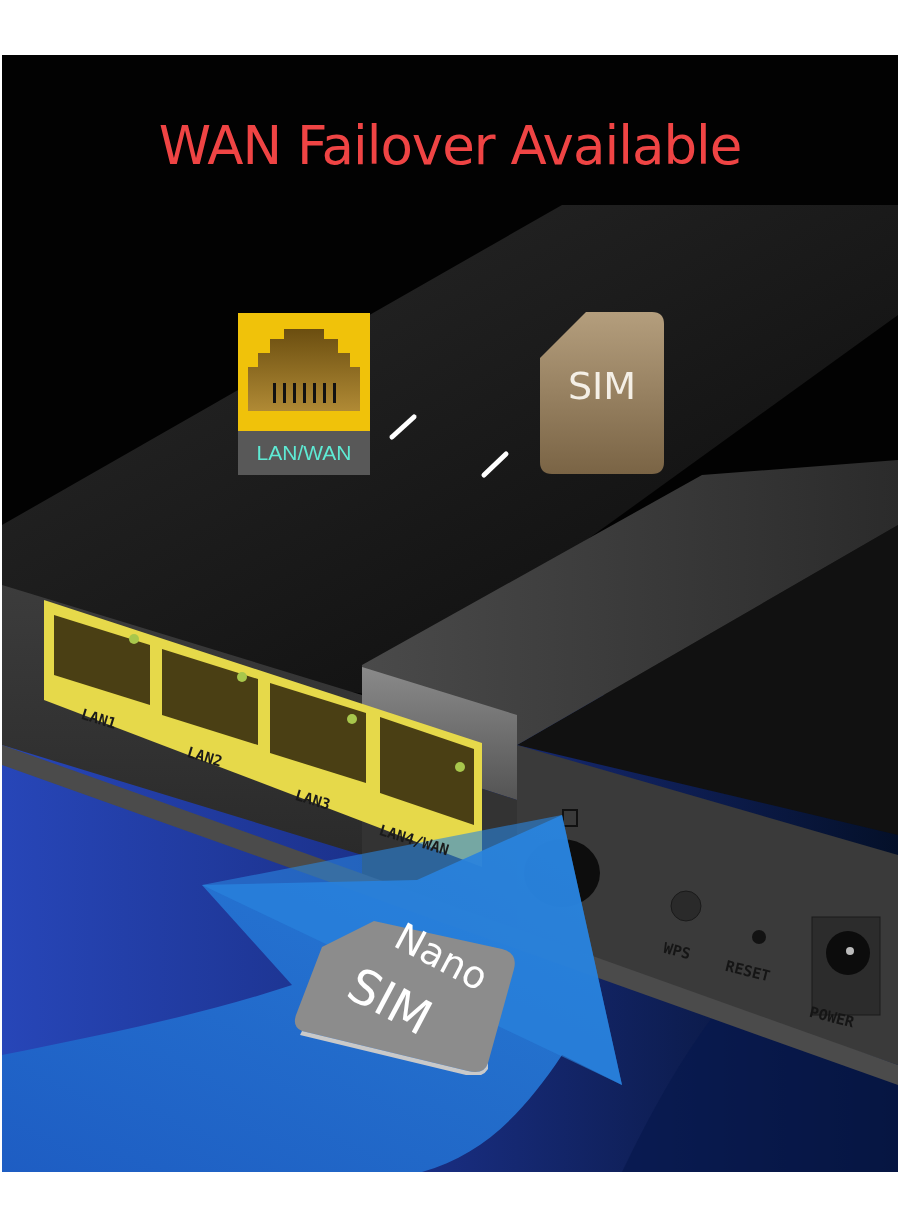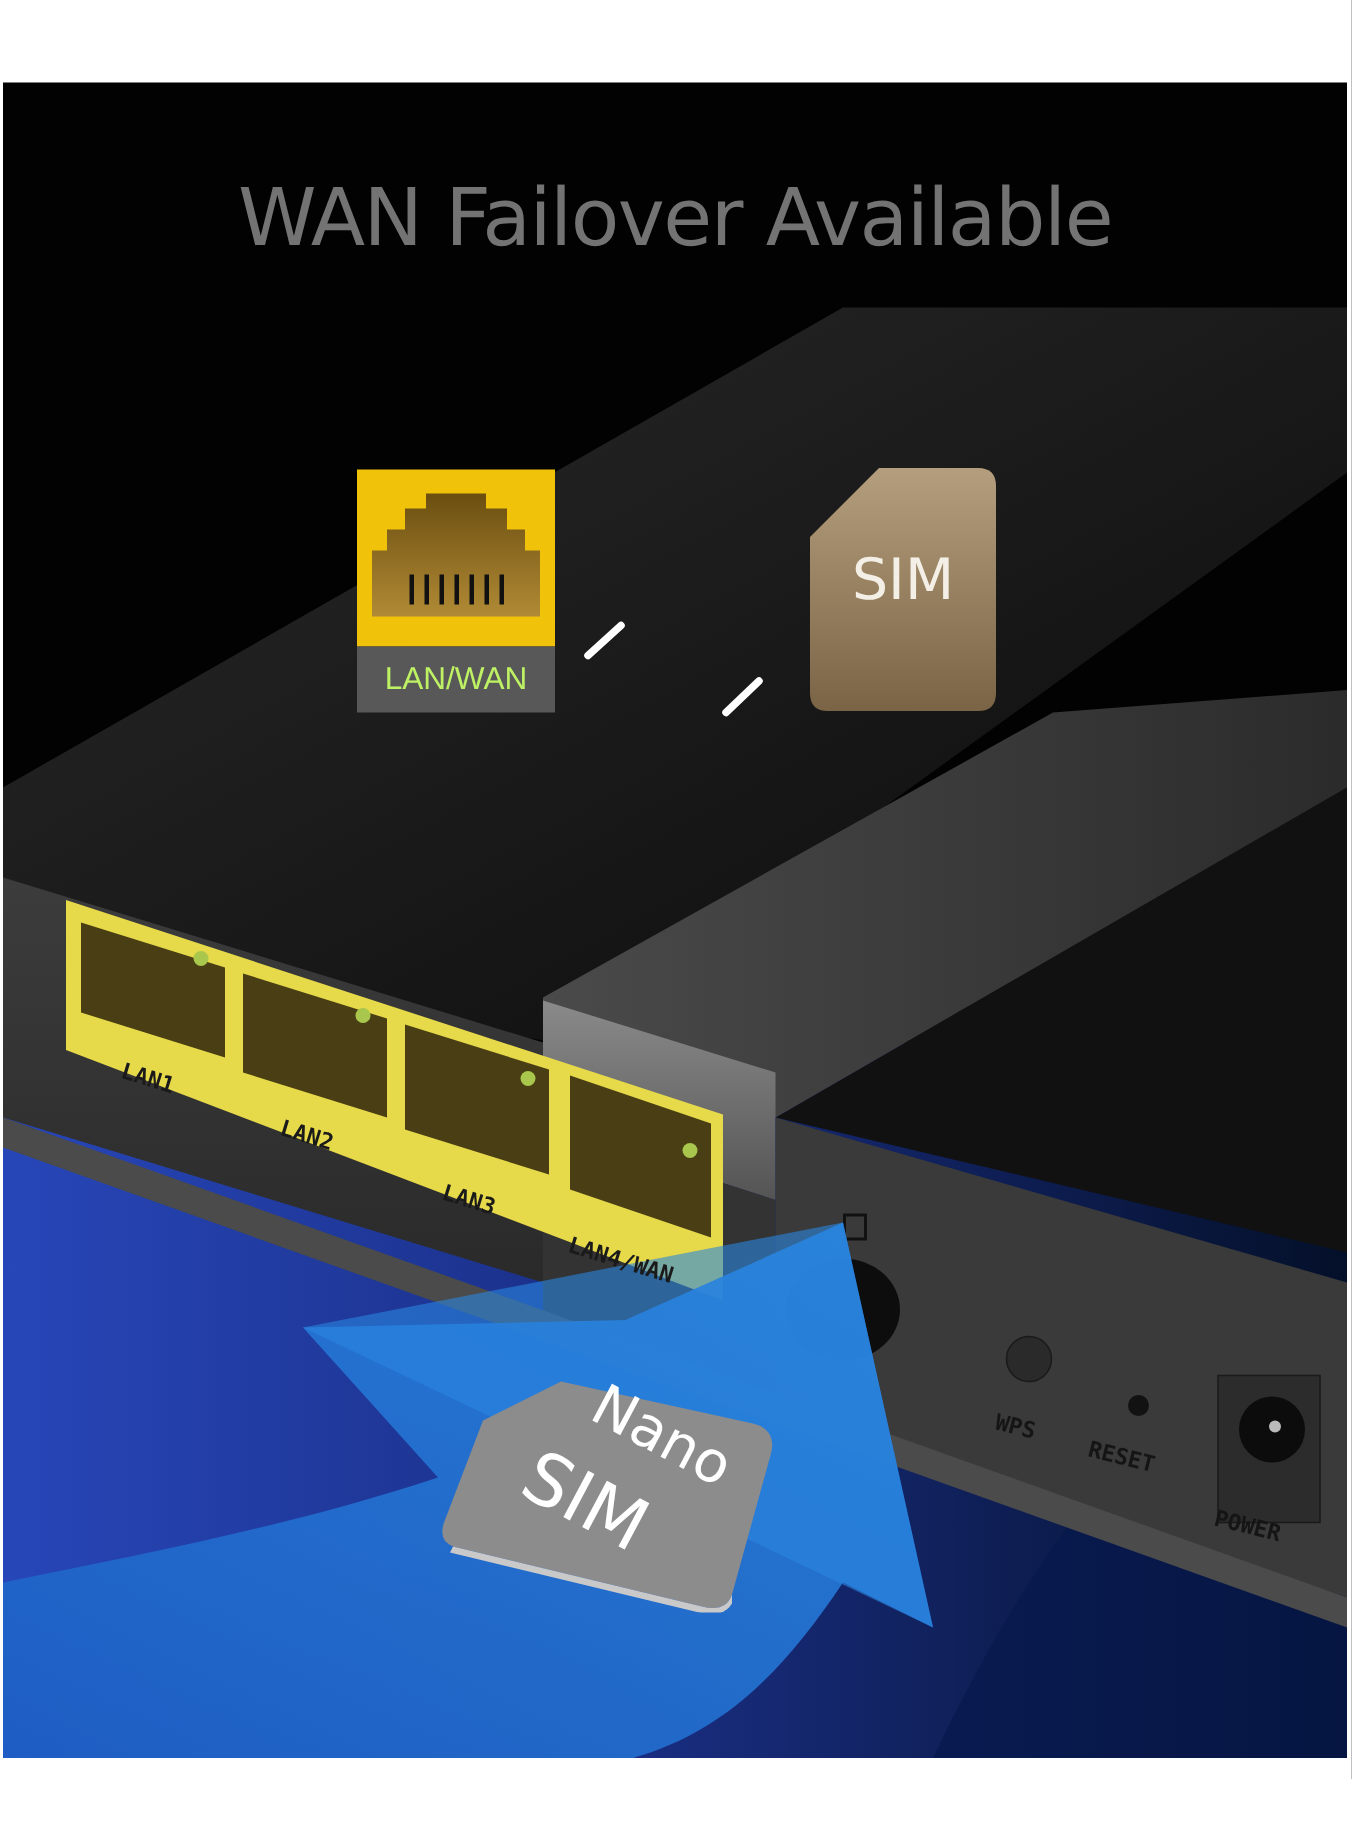--- a/index.html
+++ b/index.html
@@ -1,23 +1,23 @@
 <!DOCTYPE html>
 <html><head>
 <meta charset="utf-8">
 <style>
   html, body { margin: 0; padding: 0; background: #ffffff; }
   body { width: 901px; height: 1229px; position: relative; overflow: hidden; font-family: "Liberation Sans", "DejaVu Sans", sans-serif; }
   .canvas { position: absolute; left: 2px; top: 55px; width: 896px; height: 1117px; overflow: hidden; background: #020202; }
   .scene { position: absolute; left: 0; top: 0; }
-  .headline { position: absolute; left: 0; top: 54px; width: 896px; text-align: center; color: #737373; font-family: "DejaVu Sans", sans-serif; font-size: 53px; line-height: 74px; letter-spacing: -1px; }
+  .headline { position: absolute; left: 0; top: 54px; width: 896px; text-align: center; color: #ef4444; font-family: "DejaVu Sans", sans-serif; font-size: 53px; line-height: 74px; letter-spacing: -1px; }
   .headline div { white-space: nowrap; }
   .lan-icon { position: absolute; left: 236px; top: 258px; width: 132px; height: 162px; }
   .lan-icon .top { position: absolute; left: 0; top: 0; width: 132px; height: 118px; background: #f0c20a; }
-  .lan-icon .label { position: absolute; left: 0; top: 118px; width: 132px; height: 44px; background: #585858; color: #bef264; font-size: 21px; text-align: center; line-height: 44px; }
+  .lan-icon .label { position: absolute; left: 0; top: 118px; width: 132px; height: 44px; background: #585858; color: #5eead4; font-size: 21px; text-align: center; line-height: 44px; }
   .swap-arrows { position: absolute; left: 386px; top: 354px; width: 122px; height: 74px; }
   .sim-icon { position: absolute; left: 538px; top: 257px; width: 124px; height: 162px; }
   .sim-icon .label { position: absolute; left: 0; top: 52px; width: 124px; text-align: center; color: #f4efe6; font-size: 38px; font-family: "DejaVu Sans", sans-serif; }
   .port-label { position: absolute; color: #1a1a1a; font-family: "DejaVu Sans Mono", monospace; font-weight: bold; font-size: 15px; white-space: nowrap; transform-origin: left top; }
   .ctrl-label { position: absolute; color: #151515; font-family: "DejaVu Sans Mono", monospace; font-weight: bold; font-size: 15px; white-space: nowrap; transform-origin: left top; }
   .nano-text { position: absolute; color: #ffffff; font-family: "DejaVu Sans", sans-serif; transform-origin: center center; white-space: nowrap; }
 </style>
 </head>
 <body>
 

